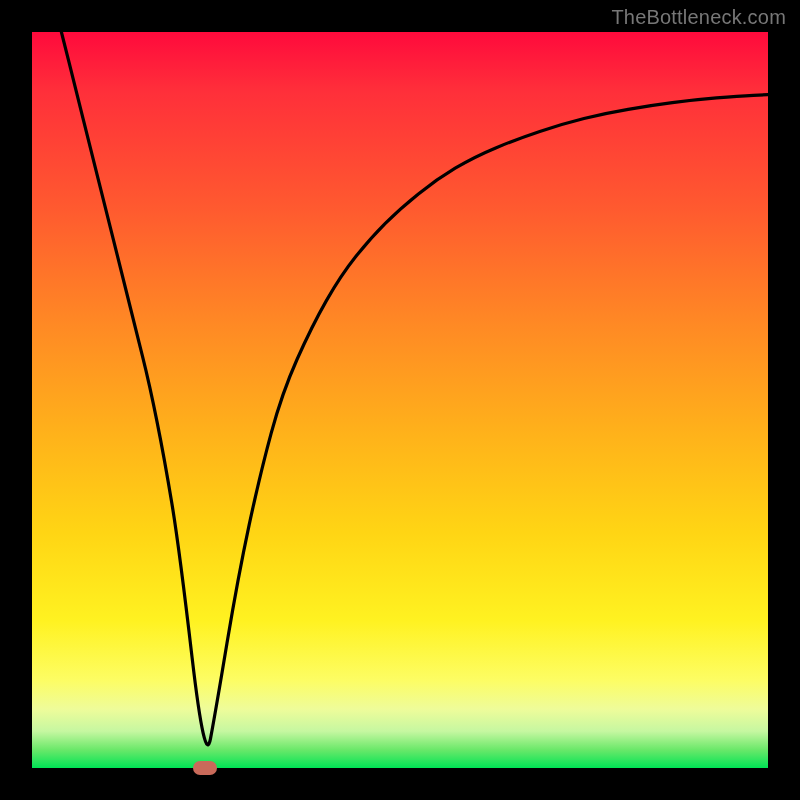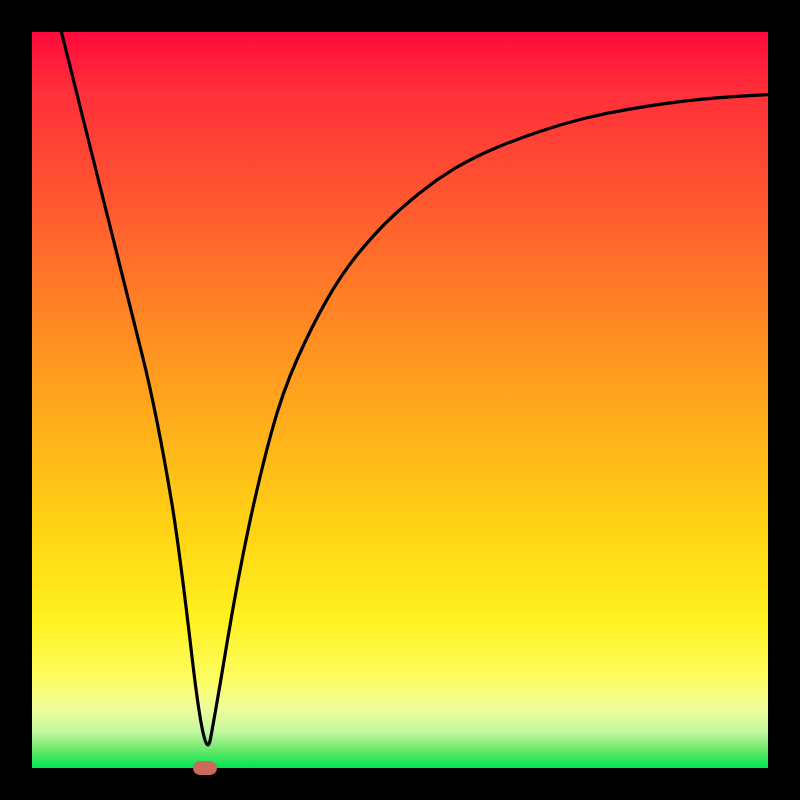--- a/index.html
+++ b/index.html
@@ -71,20 +71,21 @@
     border-radius: 8px;
     background: #c96a5a;
     transform: translate(-50%, -50%);
   }
 </style>
 </head>
 <body>
 
 <div class="frame">
 
+  <div class="watermark">TheBottleneck.com</div>
 
   <div class="plot-area">
 
     <svg class="curve" viewBox="0 0 736 736" preserveAspectRatio="none">
       <path d="M 29.4 0.0 Q 29.4 0.0 36.8 29.4 Q 44.2 58.9 51.5 88.3 Q 58.9 117.8 66.2 147.2 Q 73.6 176.6 81.0 206.1 Q 88.3 235.5 95.7 265.0 Q 103.0 294.4 110.4 323.8 Q 117.8 353.3 125.1 390.1 Q 132.5 426.9 139.8 471.0 Q 147.2 515.2 160.1 625.6 Q 173.0 736.0 178.5 706.6 Q 184.0 677.1 195.0 610.9 Q 206.1 544.6 217.1 493.1 Q 228.2 441.6 239.2 401.1 Q 250.2 360.6 265.0 327.5 Q 279.7 294.4 294.4 268.6 Q 309.1 242.9 323.8 224.5 Q 338.6 206.1 353.3 191.4 Q 368.0 176.6 386.4 161.9 Q 404.8 147.2 423.2 136.2 Q 441.6 125.1 463.7 115.9 Q 485.8 106.7 507.8 99.4 Q 529.9 92.0 552.0 86.5 Q 574.1 81.0 596.2 77.3 Q 618.2 73.6 640.3 70.7 Q 662.4 67.7 684.5 65.9 Q 706.6 64.0 721.3 63.3 T 736.0 62.6"></path>
     </svg>
 
     <div class="marker" style="left: 172.96px; top: 736px;"></div>
   </div>
 

